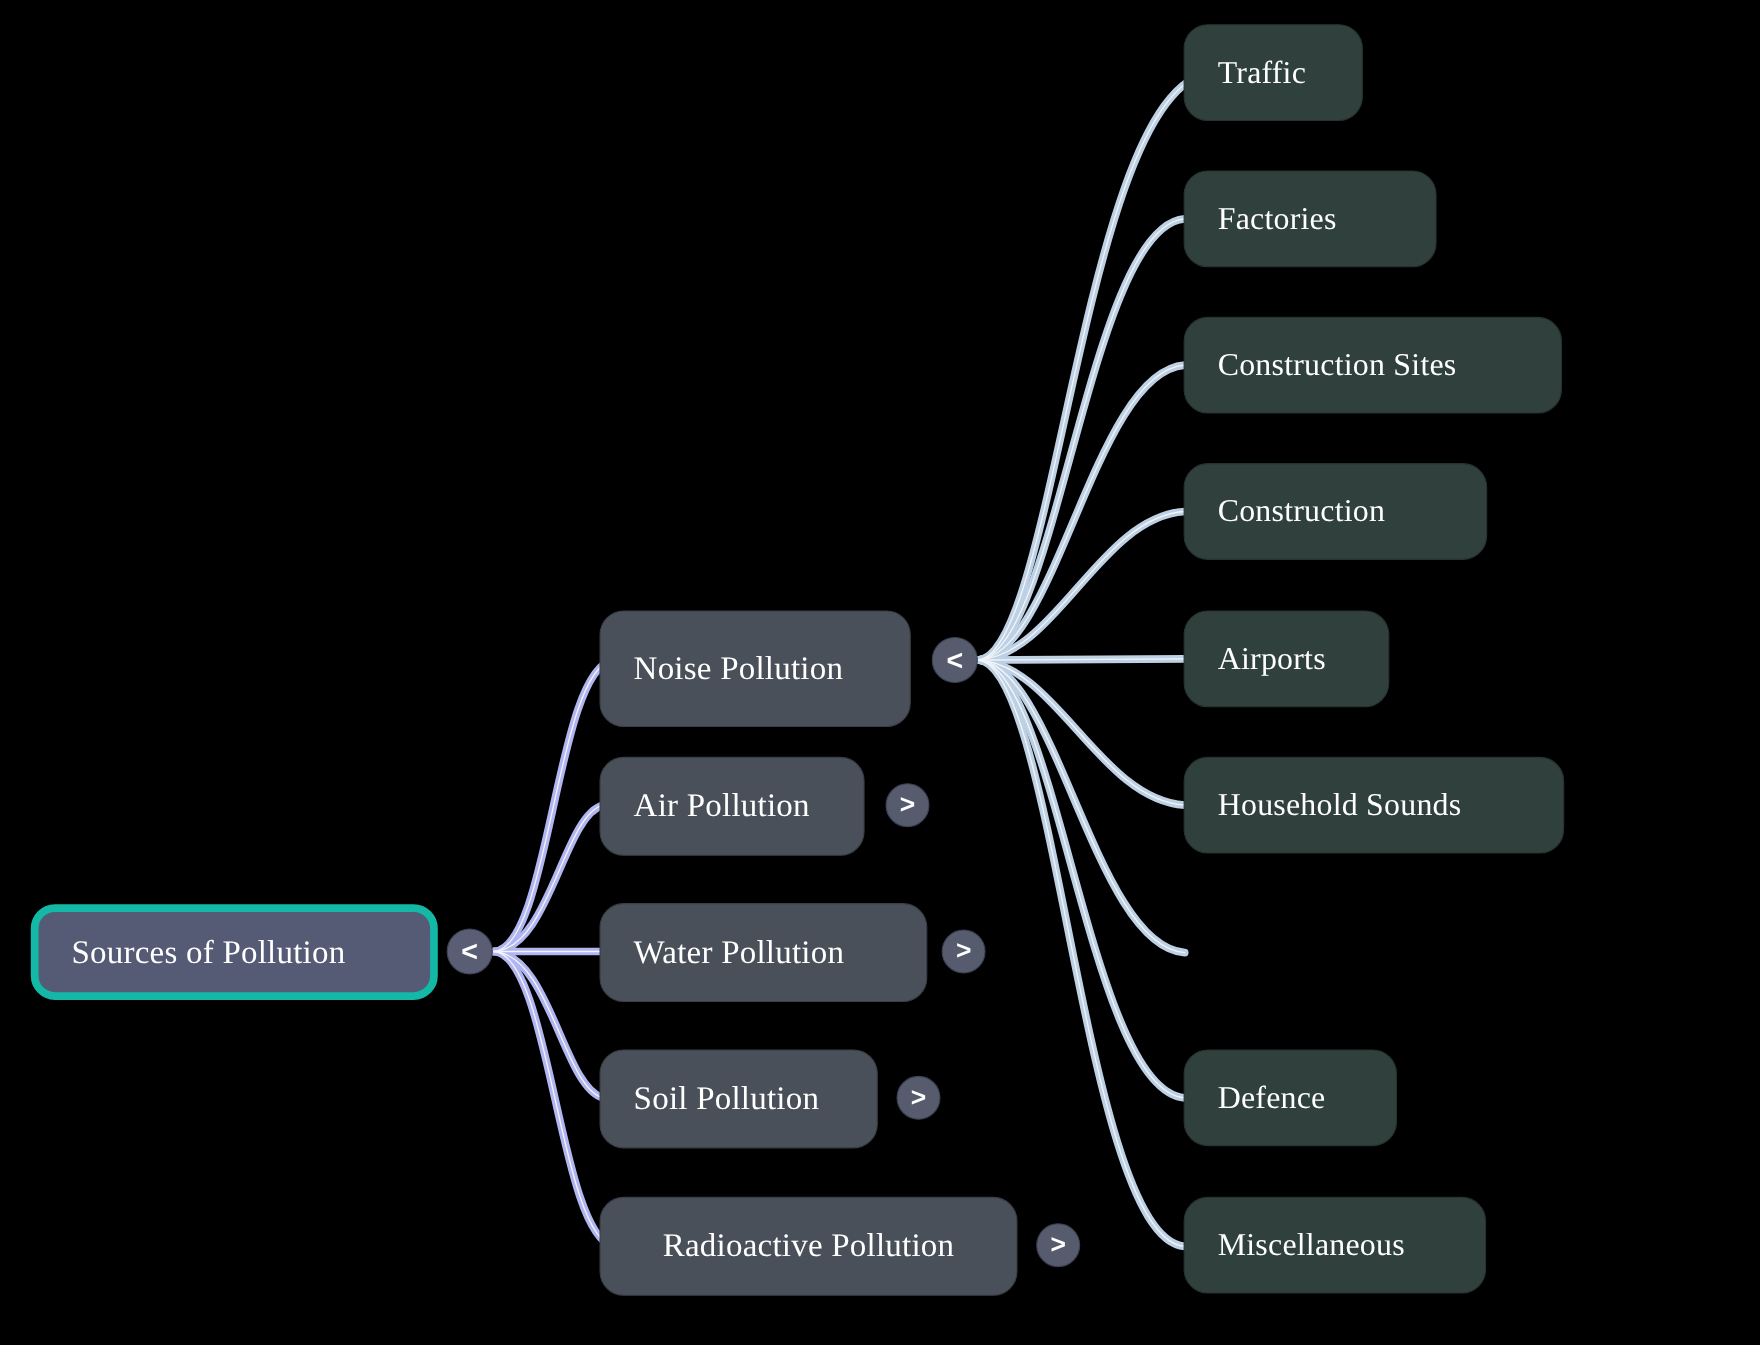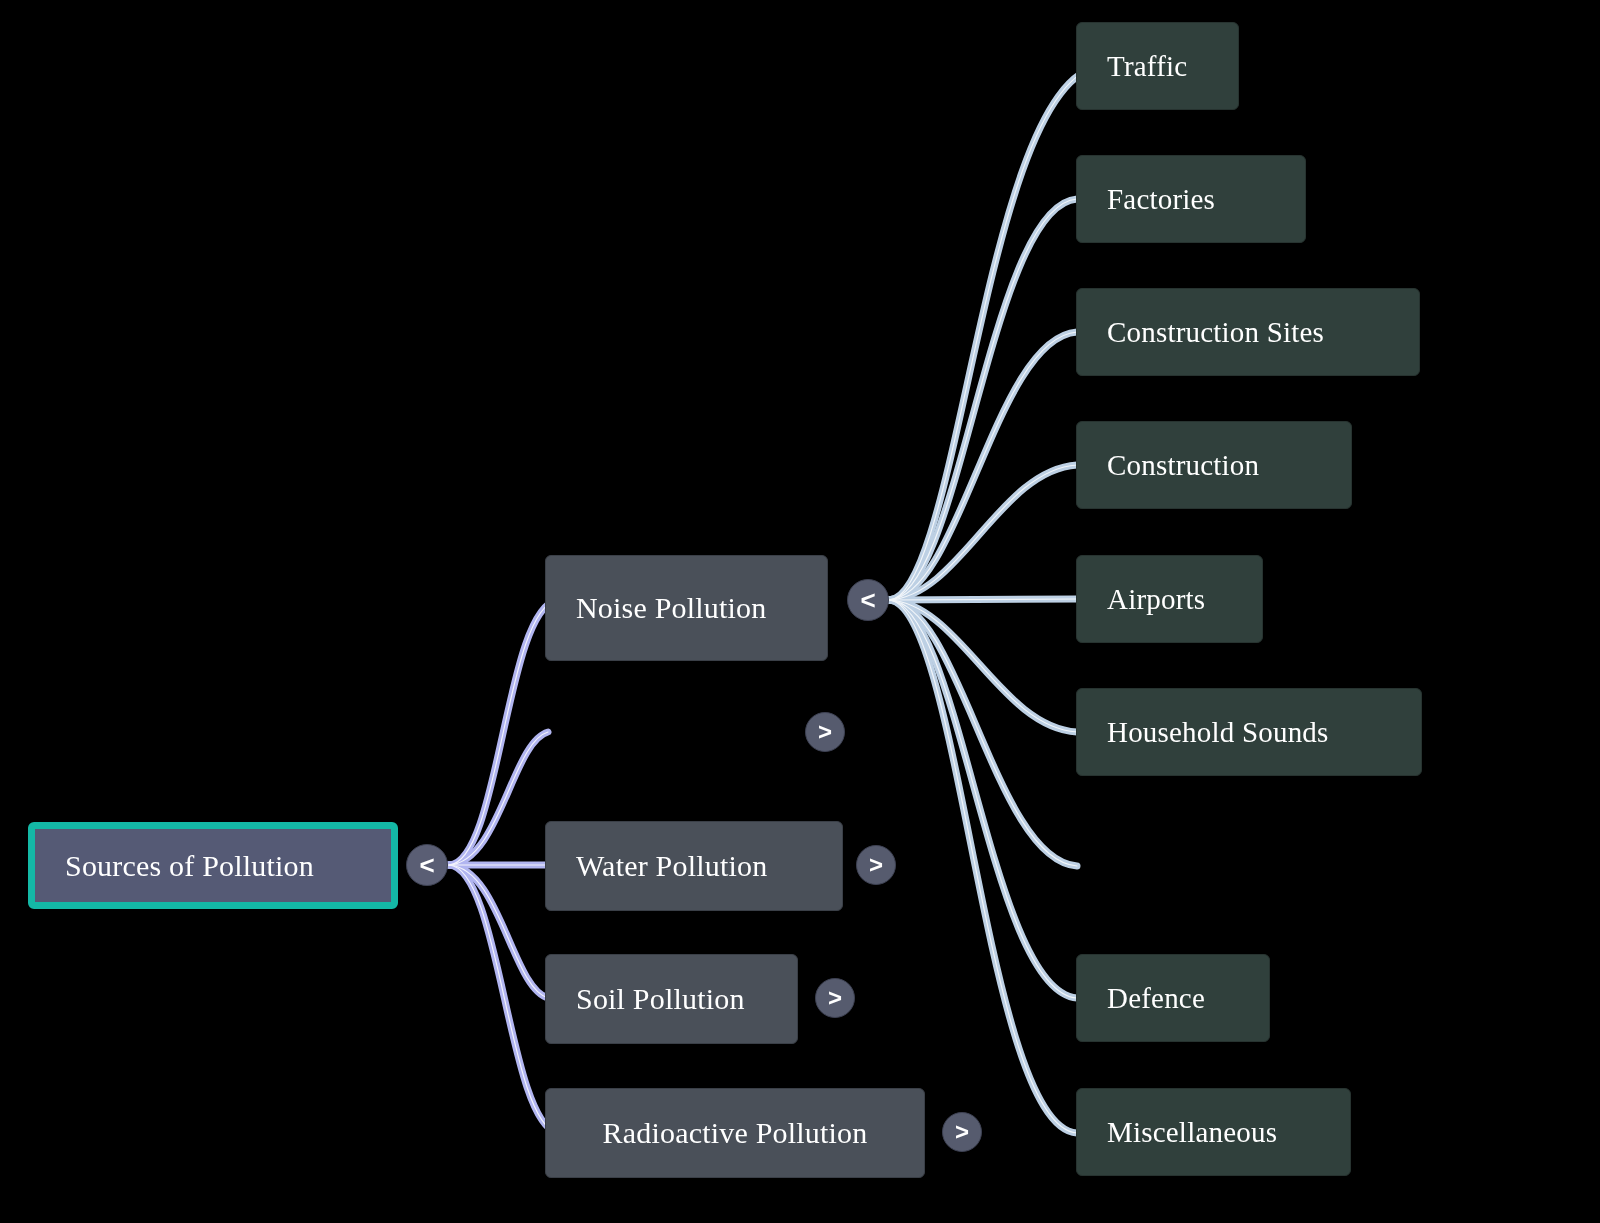--- a/index.html
+++ b/index.html
@@ -24,21 +24,21 @@
     top: 0;
     width: 1600px;
     height: 1223px;
     pointer-events: none;
   }
   .node {
     position: absolute;
     box-sizing: border-box;
     display: flex;
     align-items: center;
-    border-radius: 6px;
+    border-radius: 22px;
     color: #ffffff;
     white-space: nowrap;
     padding: 0 30px;
     letter-spacing: 0.2px;
   }
   .node-root {
     background: #555a75;
     border: 7px solid #14b8a6;
     font-size: 30px;
   }
@@ -124,20 +124,23 @@
     <span>&lt;</span>
   </div>
 
   <div class="node node-branch" style="left:545px; top:555px; width:283px; height:106px;">
     <span>Noise Pollution</span>
   </div>
   <div class="toggle toggle-lg" style="left:847px; top:579px;">
     <span>&lt;</span>
   </div>
 
+  <div class="node node-branch" style="left:545px; top:688px; width:241px; height:90px;">
+    <span>Air Pollution</span>
+  </div>
   <div class="toggle toggle-sm" style="left:805px; top:712px;">
     <span>&gt;</span>
   </div>
 
   <div class="node node-branch" style="left:545px; top:821px; width:298px; height:90px;">
     <span>Water Pollution</span>
   </div>
   <div class="toggle toggle-sm" style="left:856px; top:845px;">
     <span>&gt;</span>
   </div>

